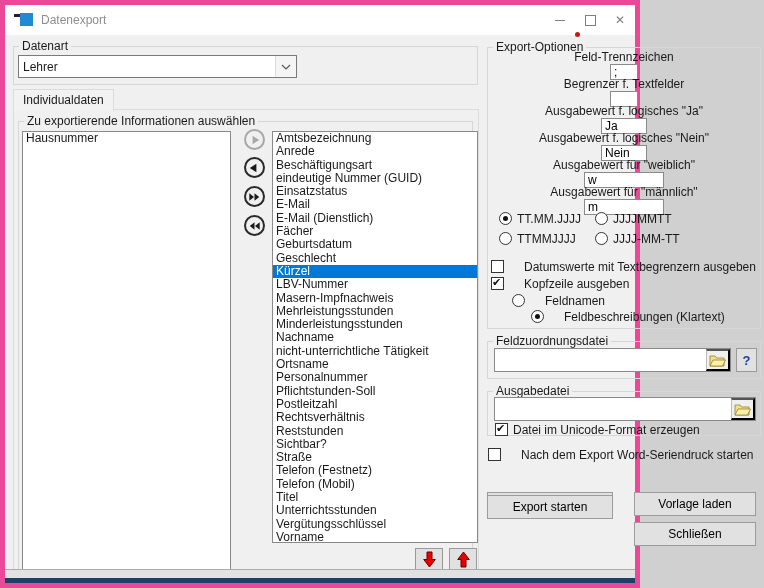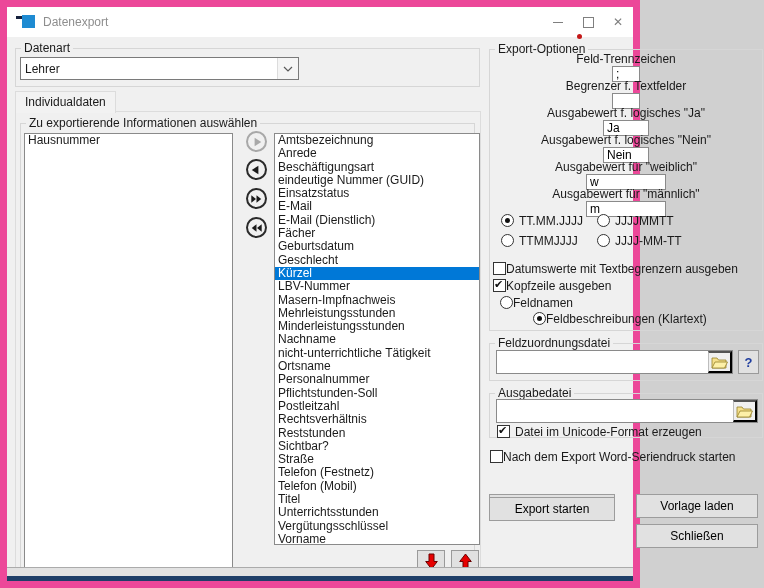--- a/index.html
+++ b/index.html
@@ -1,19 +1,19 @@
 <!DOCTYPE html>
 <html style="--selection: #0078d7; --taskbar: #1f3f68; --red-dot: #c41818; --red-arrow: #e60000;"><head>
 <meta charset="utf-8">
 <style>
   html,body{margin:0;padding:0;}
   body{width:764px;height:588px;overflow:hidden;background:#d0d0d0;
        font-family:"Liberation Sans","DejaVu Sans",sans-serif;font-size:12px;color:#1a1a1a;}
   .window{position:relative;width:640px;height:588px;background:#f0f0f0;
-          border:7px solid #ec4899;box-sizing:border-box;}
+          border:5px solid #ec4899;box-sizing:border-box;}
   
   .titlebar{position:absolute;left:0;top:0;right:0;height:30px;background:#ffffff;
             display:flex;align-items:center;}
   .app-icon{position:relative;width:19px;height:16px;margin-left:9px;}
   .app-icon .bar{position:absolute;left:0;top:2px;width:13px;height:3px;background:#16213d;}
   .app-icon .sq{position:absolute;right:0;top:1px;width:13px;height:13px;background:#1e8bd2;}
   .title-text{margin-left:8px;color:#8e8e8e;font-size:12px;}
   .win-controls{margin-left:auto;display:flex;height:100%;}
   .win-btn{width:30px;height:100%;display:flex;align-items:center;justify-content:center;color:#7f7f7f;}
   .glyph-min{width:10px;height:1px;background:#7f7f7f;}
@@ -53,21 +53,21 @@
   .redbtn{position:absolute;top:543px;width:28px;height:23px;background:#e1e1e1;
           border:1px solid #9a9a9a;box-sizing:border-box;display:flex;align-items:center;
           justify-content:center;padding:0;}
   
   .opt-rows{position:absolute;left:488px;top:46px;width:262px;}
   .opt-row{display:flex;align-items:center;justify-content:center;height:27px;flex-direction:column;}
   .opt-input{height:19px;border:1px solid #8a8a8a;padding:0 3px;font-size:12px;
              font-family:inherit;background:#fff;box-sizing:content-box;}
   .df-opts{position:absolute;left:494px;top:206px;display:grid;
            grid-template-columns:96px auto;row-gap:5px;}
-  .check-row{display:flex;align-items:center;gap:0;position:absolute;height:15px;}
+  .check-row{display:flex;align-items:center;gap:20px;position:absolute;height:15px;}
   .inline-row{display:flex;align-items:center;gap:5px;height:15px;}
   .cb{width:13px;height:13px;background:#fff;border:1px solid #333;box-sizing:border-box;
       position:relative;flex:0 0 13px;}
   .cb.on::after{content:"✔";position:absolute;left:0px;top:-2px;font-size:11px;color:#111;}
   .rb{width:13px;height:13px;background:#fff;border:1px solid #333;border-radius:50%;
       box-sizing:border-box;position:relative;flex:0 0 13px;}
   .rb.on::after{content:"";position:absolute;left:3px;top:3px;right:3px;bottom:3px;
       background:#111;border-radius:50%;}
   .opt-label{white-space:nowrap;}
   
@@ -256,21 +256,21 @@
     </div>
 
   <div class="check-row" style="left:486px;top:254px;">
     <span class="cb"></span>
     <span class="opt-label">Datumswerte mit Textbegrenzern ausgeben</span>
   </div>
   <div class="check-row" style="left:486px;top:271px;">
     <span class="cb on"></span>
     <span class="opt-label">Kopfzeile ausgeben</span>
   </div>
-  <div class="check-row" style="left:493px;top:288px;">
+  <div class="check-row" style="left:507px;top:288px;">
     <span class="rb"></span>
     <span class="opt-label">Feldnamen</span>
   </div>
   <div class="check-row" style="left:526px;top:304px;">
     <span class="rb on"></span>
     <span class="opt-label">Feldbeschreibungen (Klartext)</span>
   </div>
 
   <div class="group" style="left:482px;top:336px;width:274px;height:38px;">
     <span class="legend">Feldzuordnungsdatei</span>

